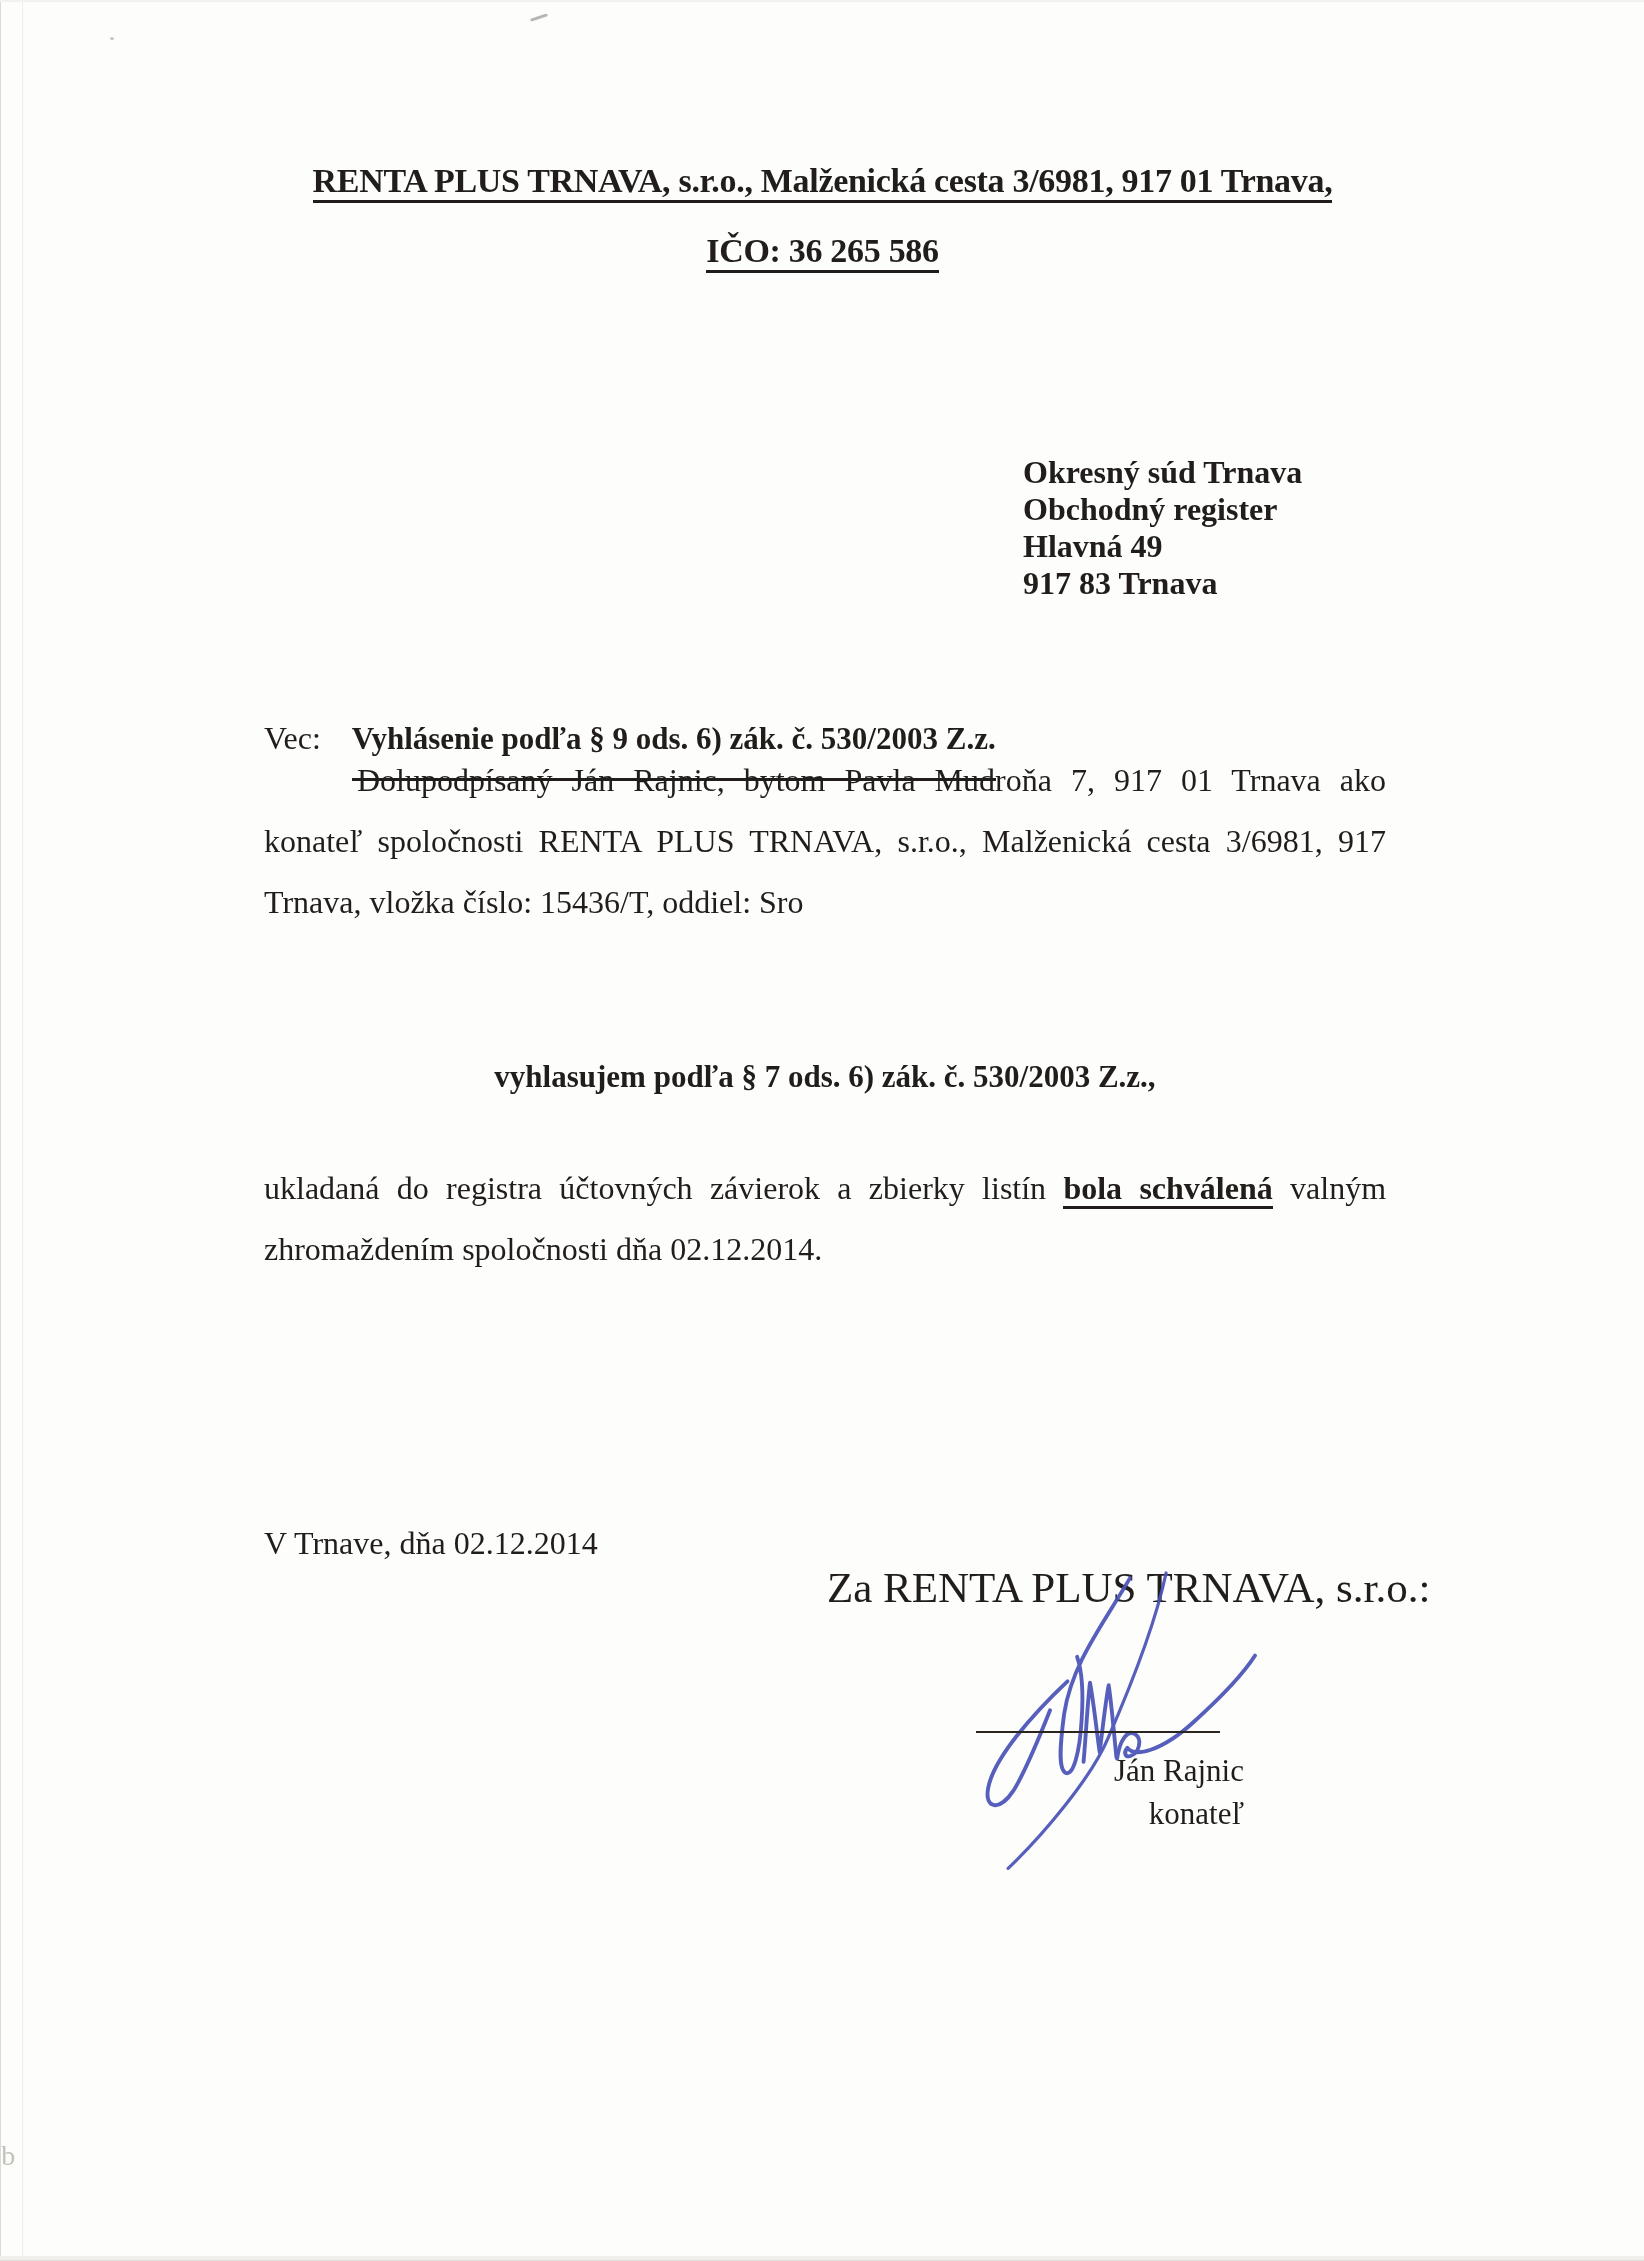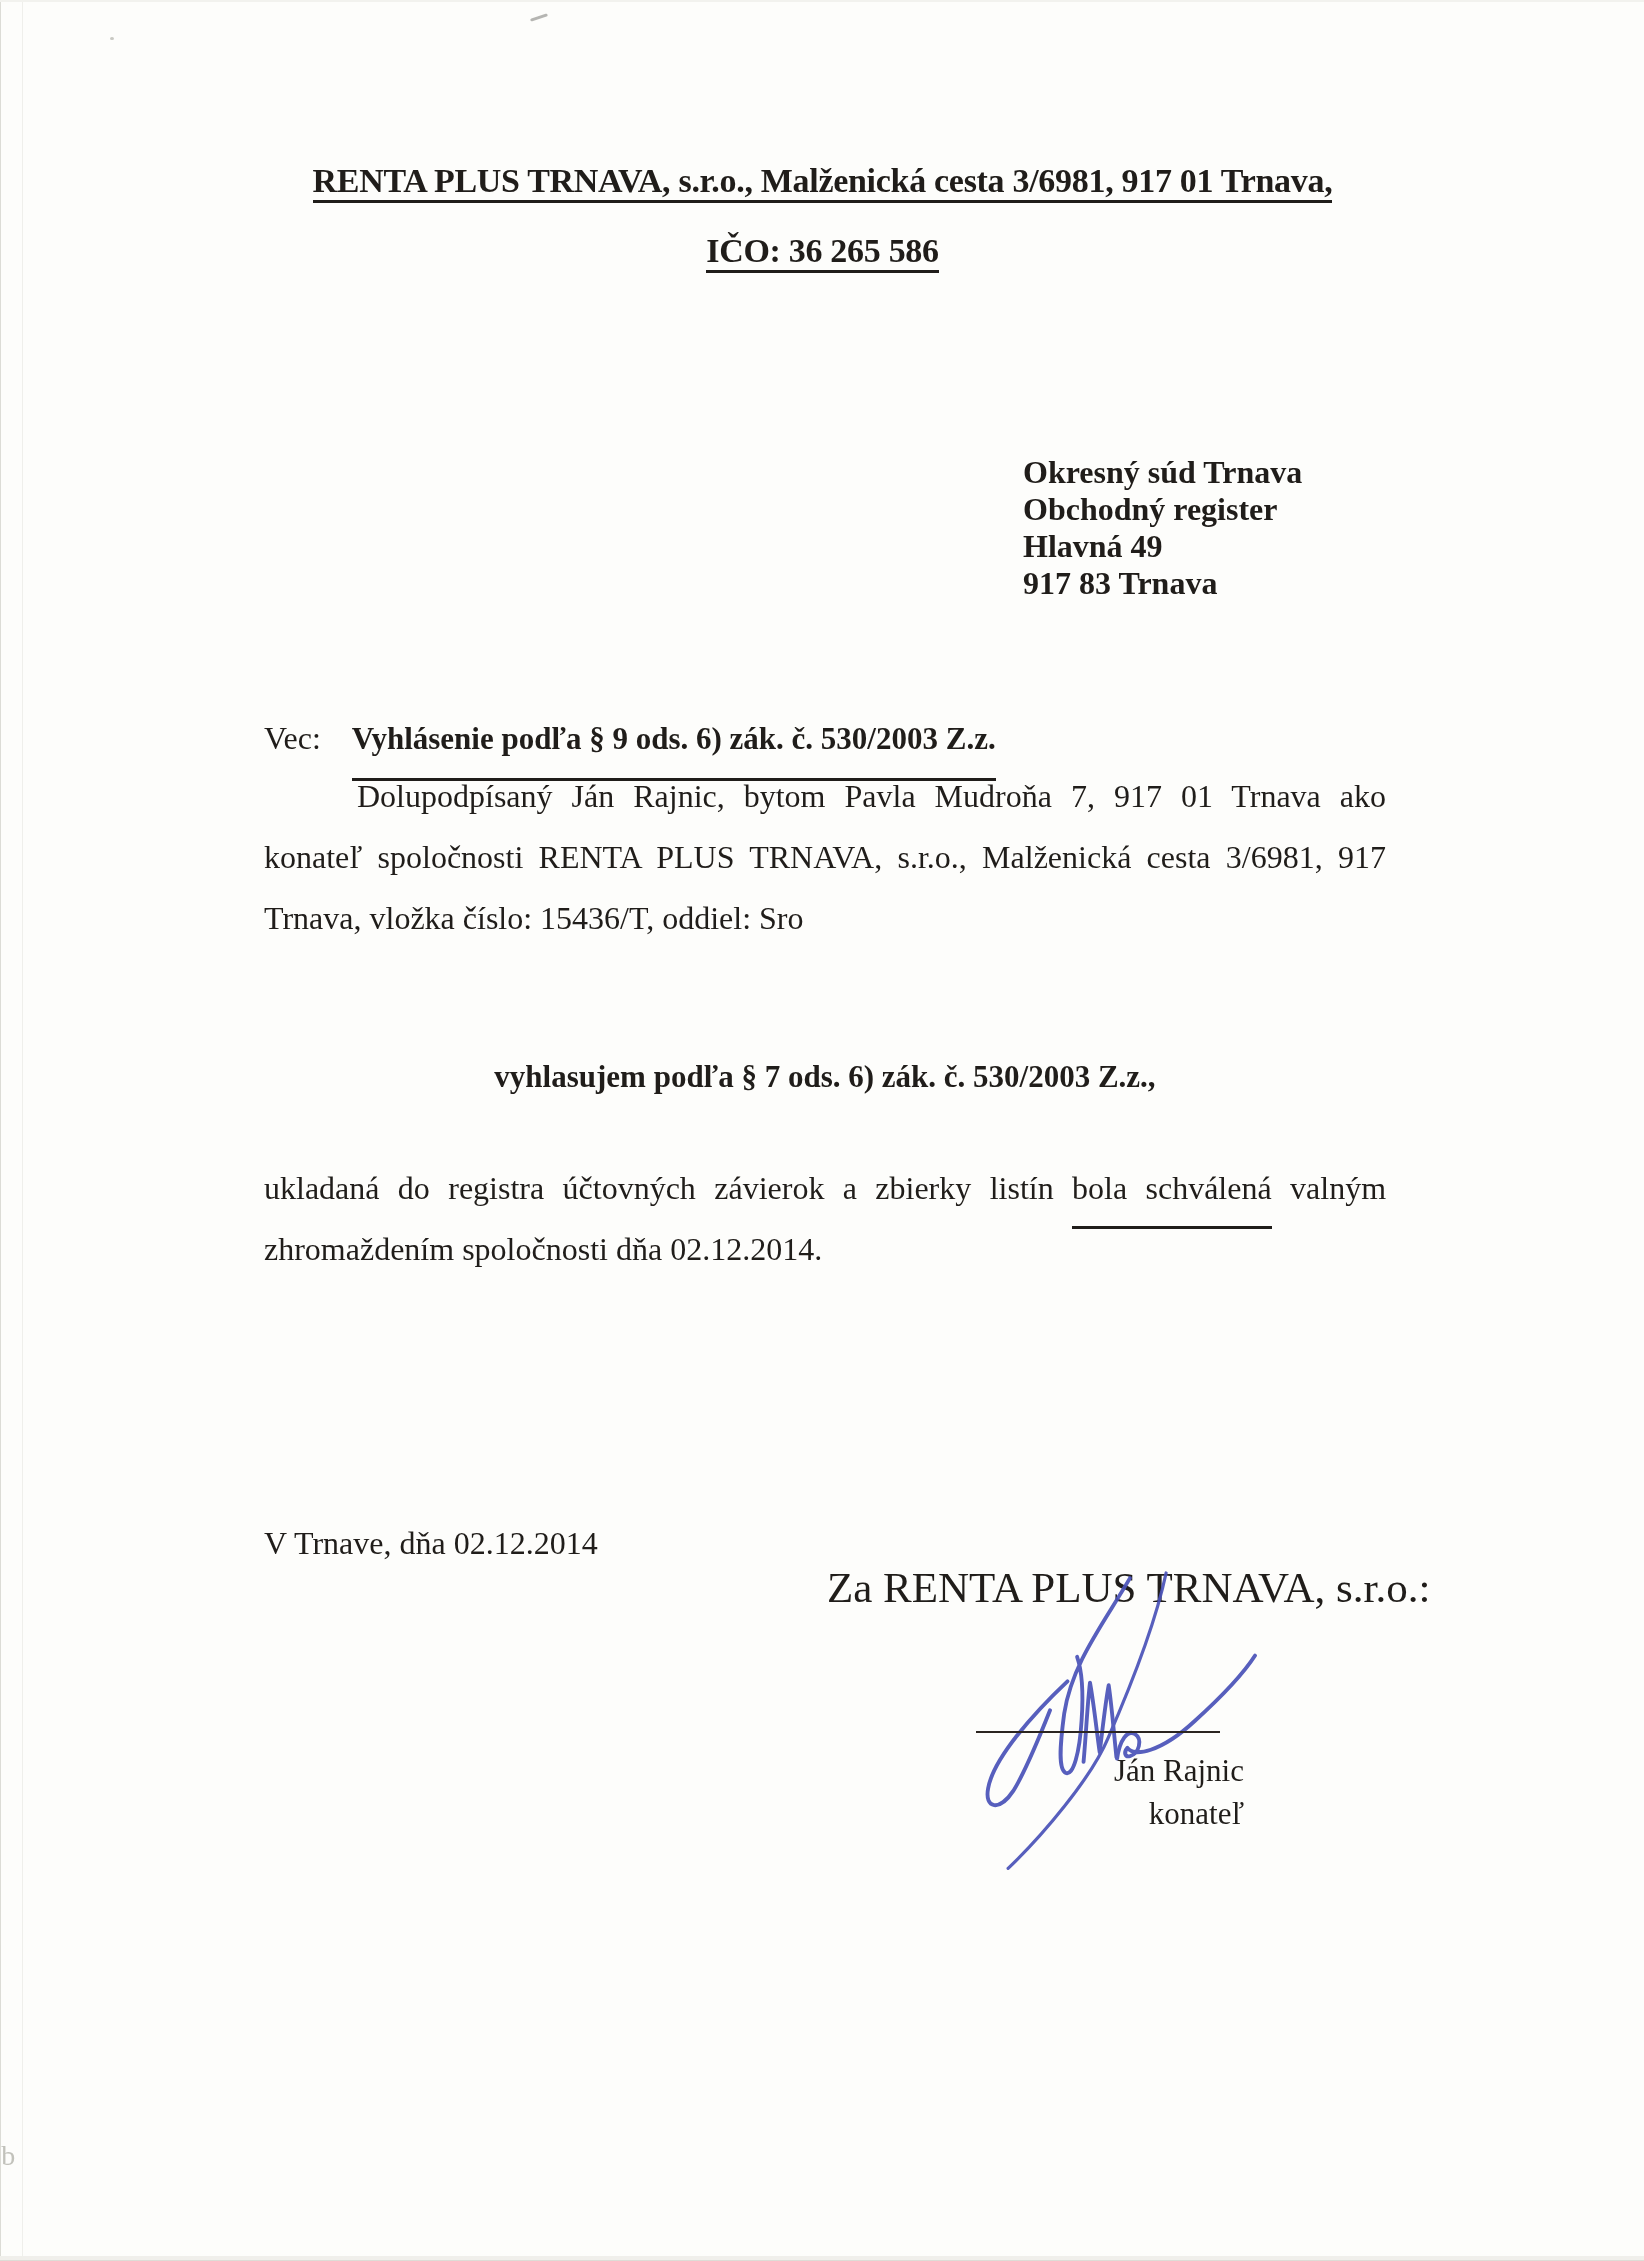--- a/index.html
+++ b/index.html
@@ -51,28 +51,28 @@
     display:inline-block; margin-left:31px;
     font-weight:bold; font-size:31px;
     border-bottom:3.2px solid #201d1a; padding-bottom:21px;
   }
 
   
   .para {
     position:absolute; left:264px; width:1122px;
     font-size:32px; line-height:61px;
   }
-  .para1 { top:766px; }
+  .para1 { top:750px; }
   .para2 { top:1158px; }
   .jline { text-align:justify; text-align-last:justify; height:61px; }
   .lline { text-align:left; height:61px; }
   .indent { text-indent:93px; }
   .emph {
-    font-weight:normal;
-    border-bottom:3.2px solid #201d1a; padding-bottom:20px;margin-top:20px;
+    font-weight:bold;
+    border-bottom:3.2px solid #201d1a; padding-bottom:0;margin-top:20px;
   }
 
   .declaration {
     position:absolute; top:1059px; left:264px; width:1122px;
     text-align:center; font-weight:bold; font-size:31px;
   }
 
   
   .place-date { position:absolute; top:1525px; left:264px; font-size:32px; }
   .on-behalf  { position:absolute; top:1563px; left:827px; font-size:43px; }

